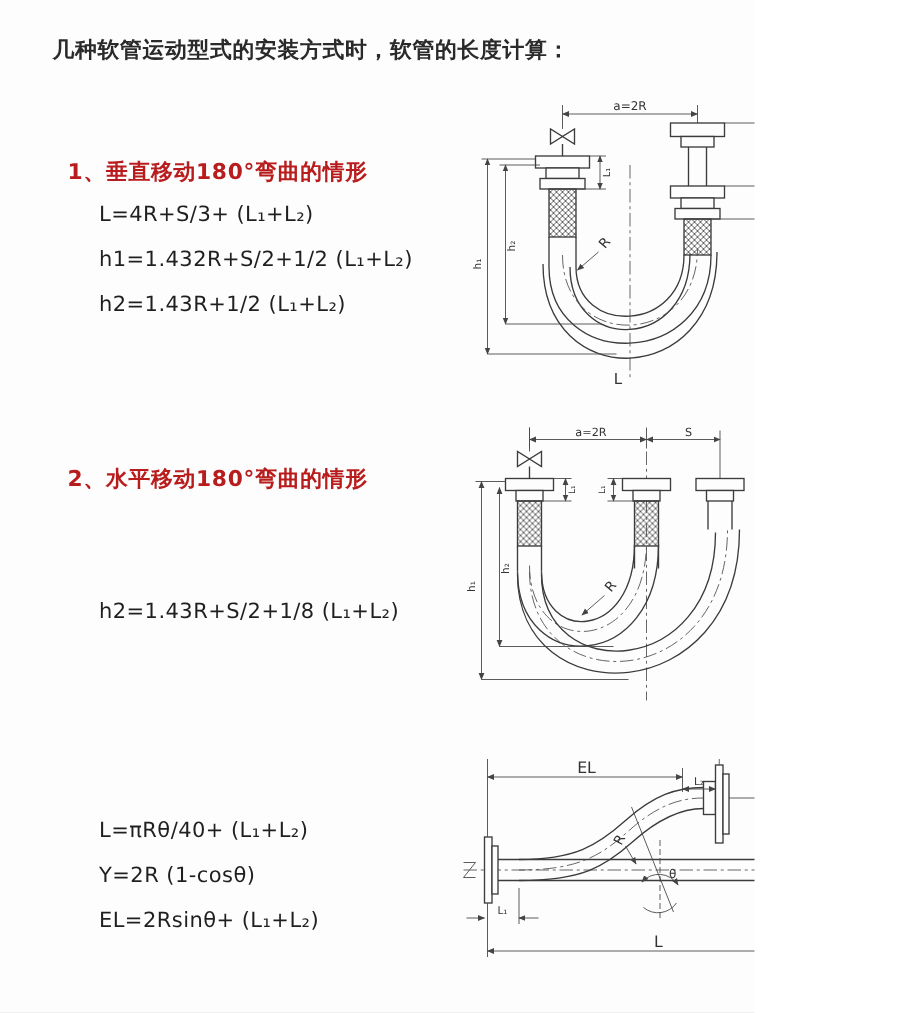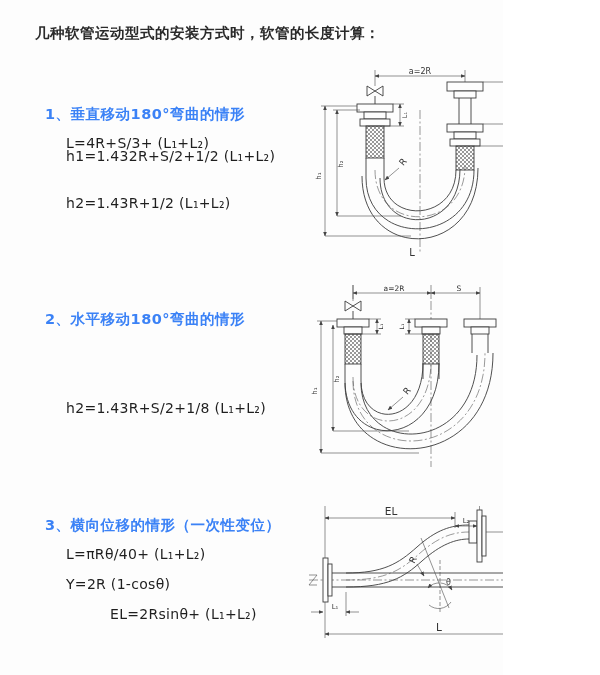--- a/index.html
+++ b/index.html
@@ -1,39 +1,39 @@
 <!DOCTYPE html>
 <html><head>
 <meta charset="utf-8">
 <style>
   html,body{margin:0;padding:0;background:#fff;}
   #page{position:relative;width:503px;height:675px;background:#fdfdfd;overflow:hidden;
         font-family:"DejaVu Sans",sans-serif;color:#222;border-bottom:1px solid #e2e2e2;}
   .title{position:absolute;left:35px;top:24px;font-size:14.5px;font-weight:600;letter-spacing:.5px;color:#2a2a2a;}
-  .sec-heading{position:absolute;font-size:14.5px;font-weight:600;letter-spacing:.5px;color:#3b82f6;}
+  .sec-heading{position:absolute;font-size:14.5px;font-weight:600;letter-spacing:.5px;color:#b91c1c;}
   .formula{position:absolute;font-size:14px;color:#1f1f1f;letter-spacing:.3px;white-space:pre;}
   .diag{position:absolute;}
   svg text{font-family:"DejaVu Sans",sans-serif;fill:#333;}
   svg .ln{stroke:#3c3c3c;stroke-width:.9;fill:none;}
   svg .thin{stroke:#4a4a4a;stroke-width:.6;fill:none;}
   svg .dim{stroke:#4a4a4a;stroke-width:.6;fill:none;}
   svg .cl{stroke:#555;stroke-width:.6;fill:none;stroke-dasharray:9 2.5 2 2.5;}
   svg .fit{fill:#fdfdfd;stroke:#3c3c3c;stroke-width:.9;}
   svg .hose-hatch{stroke:#3c3c3c;stroke-width:.9;}
 </style>
 </head>
 <body>
 
 <div id="page">
 
   <div class="title">几种软管运动型式的安装方式时，软管的长度计算：</div>
 
   <div class="sec-heading" style="left:45px;top:105px;">1、垂直移动180°弯曲的情形</div>
   <div class="formula" style="left:66px;top:135px;">L=4R+S/3+ (L₁+L₂)</div>
-  <div class="formula" style="left:66px;top:148px;">h1=1.432R+S/2+1/2 (L₁+L₂)</div>
+  <div class="formula" style="left:66px;top:165px;">h1=1.432R+S/2+1/2 (L₁+L₂)</div>
   <div class="formula" style="left:66px;top:195px;">h2=1.43R+1/2 (L₁+L₂)</div>
 
   <svg class="diag" style="left:313px;top:66px;" width="270" height="198" viewBox="0 0 270 198">
     <defs>
       <marker id="ar1" viewBox="0 0 10 10" refX="9" refY="5" markerWidth="8" markerHeight="8" orient="auto-start-reverse">
         <path d="M0,1 L10,5 L0,9 z" fill="#444"></path>
       </marker>
       <pattern id="hp1" width="4" height="4" patternUnits="userSpaceOnUse">
         <path d="M0,0 L4,4 M4,0 L0,4" stroke="#555" stroke-width="0.6"></path>
       </pattern>
@@ -212,24 +212,23 @@
       <line class="thin" x1="22" y1="150" x2="98" y2="150"></line>
       <text font-size="7" text-anchor="middle" transform="rotate(-90 28 98)" x="28" y="98">h₂</text>
     </g>
 
     <g>
       <text font-size="9" transform="rotate(-50 96 110)" x="93" y="113">R</text>
       <line class="dim" x1="92" y1="116" x2="77" y2="129" marker-end="url(#ar2)"></line>
     </g>
   </svg>
 
-  <div class="sec-heading" style="left:45px;top:516px;">3、横向位移的情形（一次性变位）</div>
   <div class="formula" style="left:66px;top:546px;">L=πRθ/40+ (L₁+L₂)</div>
   <div class="formula" style="left:66px;top:576px;">Y=2R (1-cosθ)</div>
-  <div class="formula" style="left:66px;top:606px;margin-left:44px;">EL=2Rsinθ+ (L₁+L₂)</div>
+  <div class="formula" style="left:66px;top:606px;">EL=2Rsinθ+ (L₁+L₂)</div>
 
   <svg class="diag" style="left:303px;top:502px;" width="297" height="150" viewBox="0 0 297 150">
     <defs>
       <marker id="ar3" viewBox="0 0 10 10" refX="9" refY="5" markerWidth="8" markerHeight="8" orient="auto-start-reverse">
         <path d="M0,1 L10,5 L0,9 z" fill="#444"></path>
       </marker>
     </defs>
 
     <line class="cl" x1="6" y1="78" x2="290" y2="78"></line>
     <path class="thin" d="M6,73 L14,73 L6,83 L14,83"></path>

